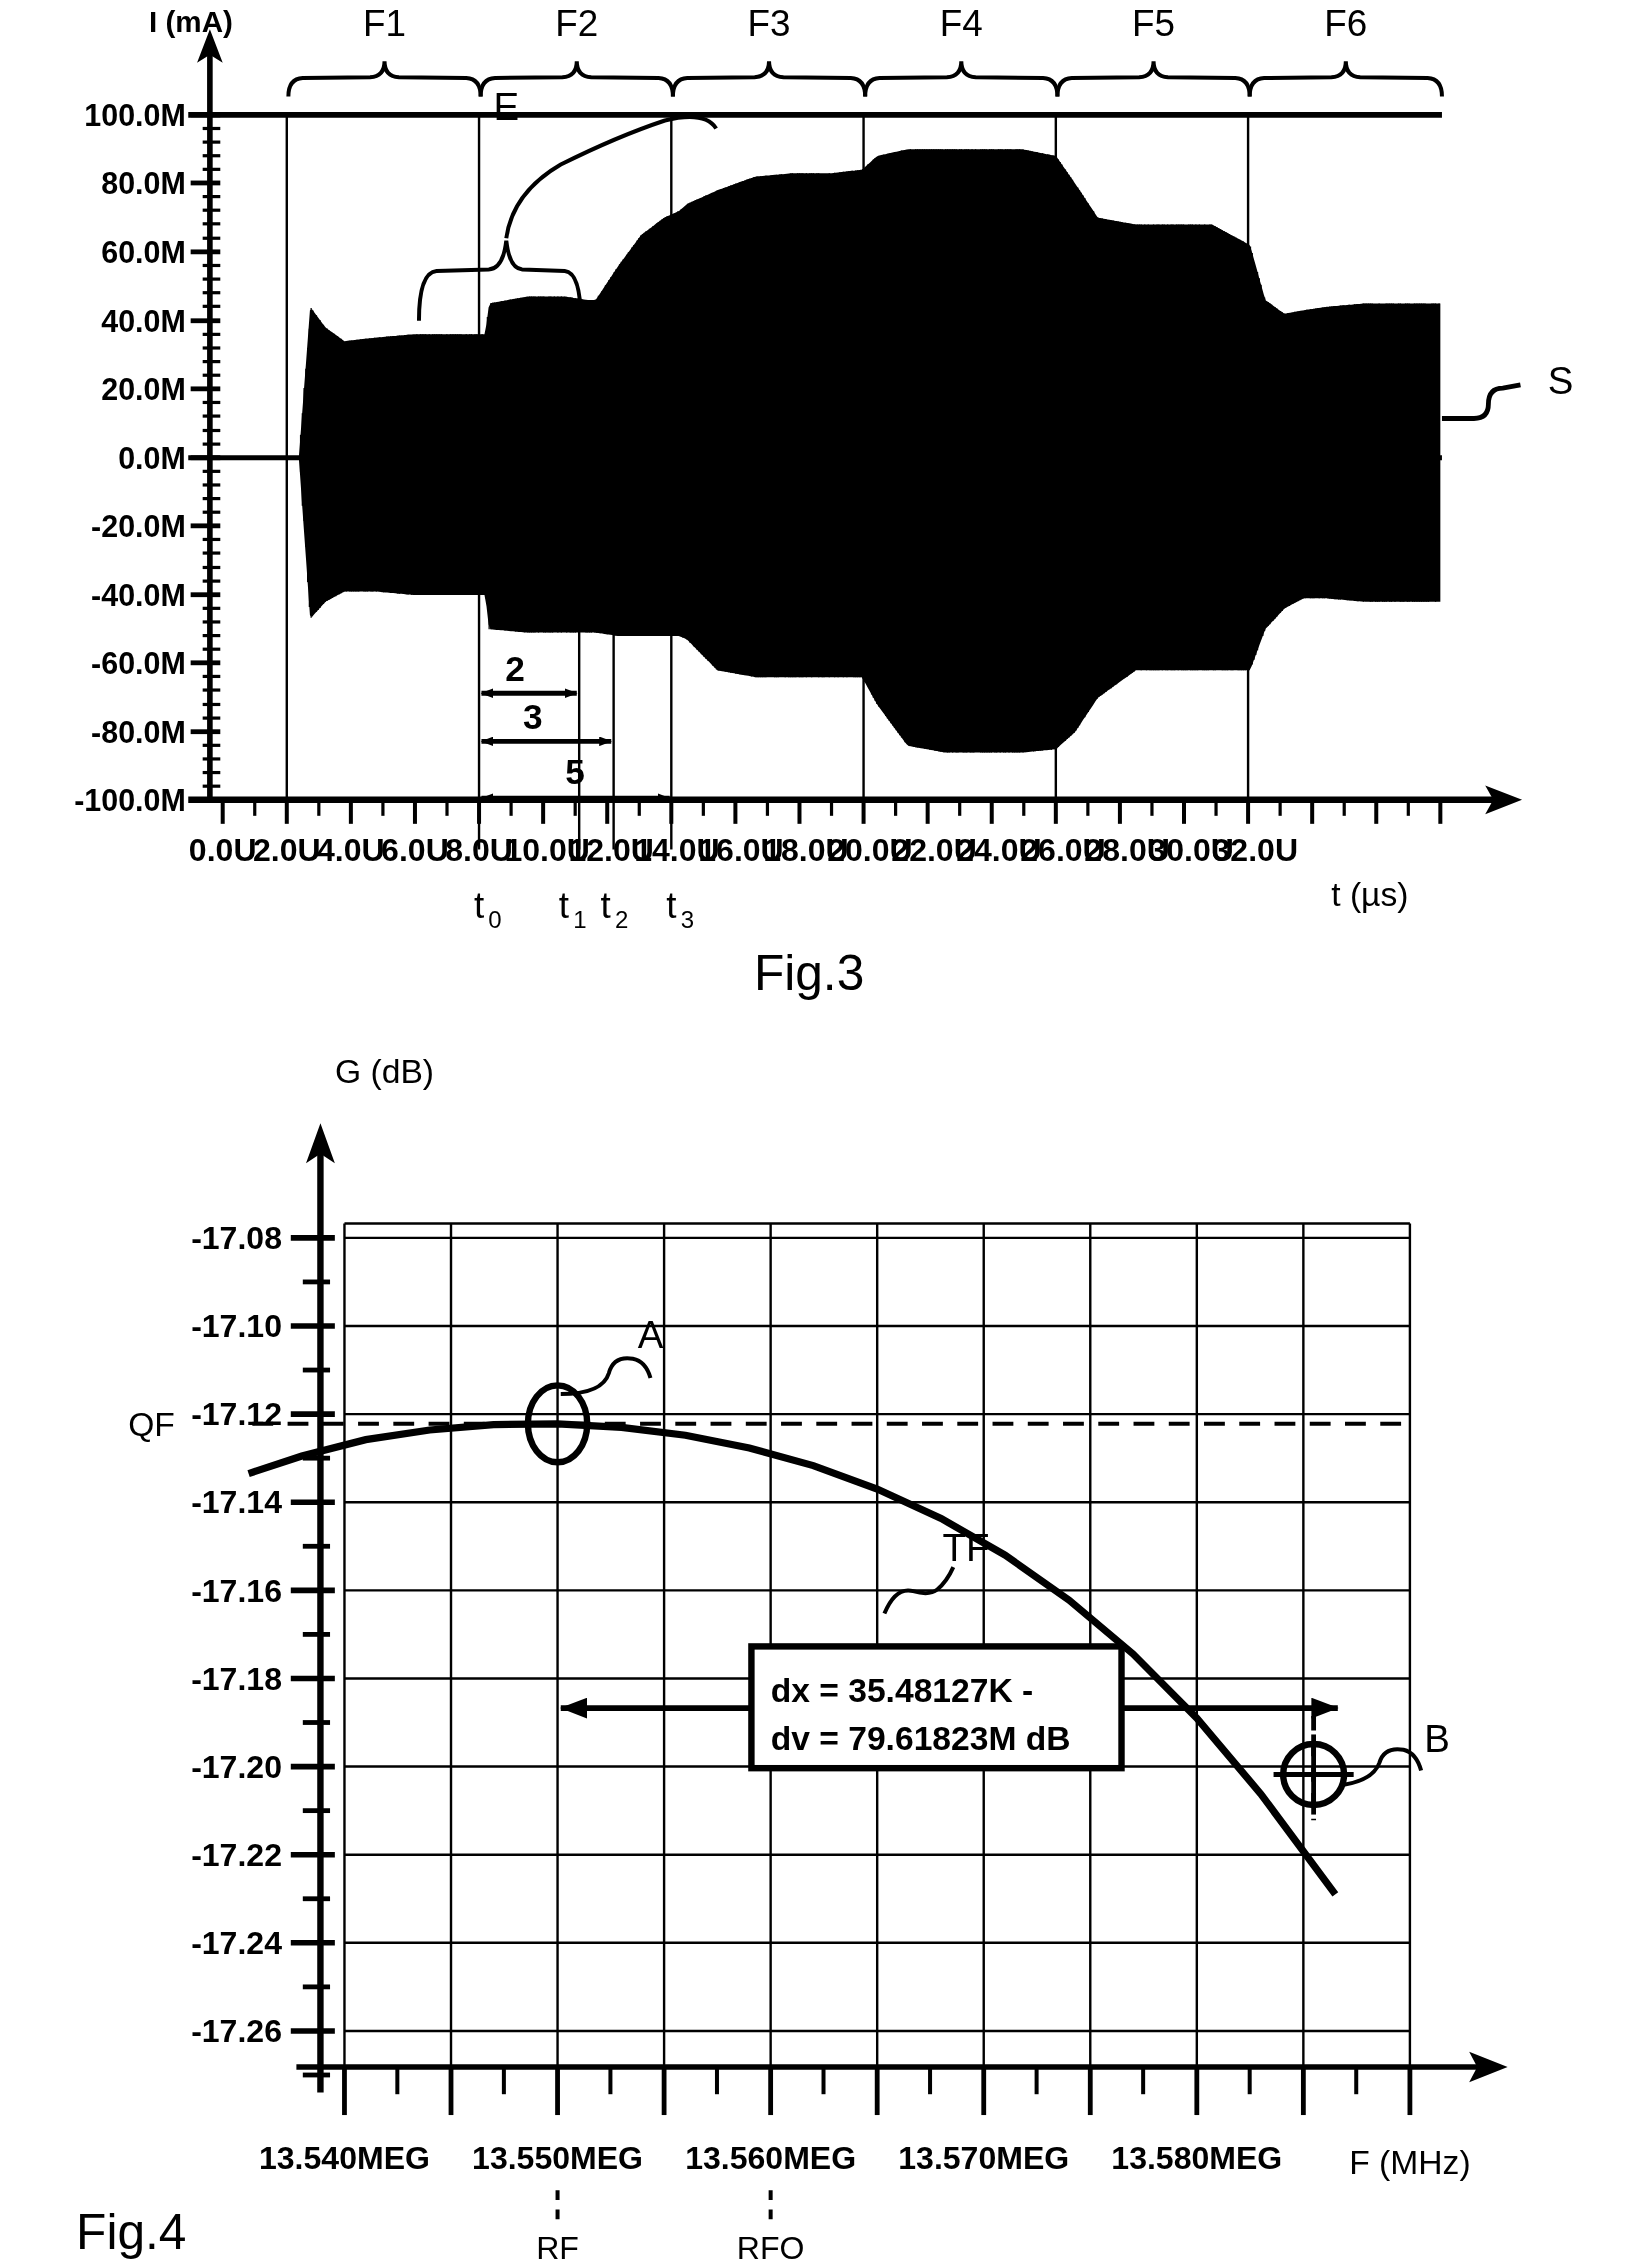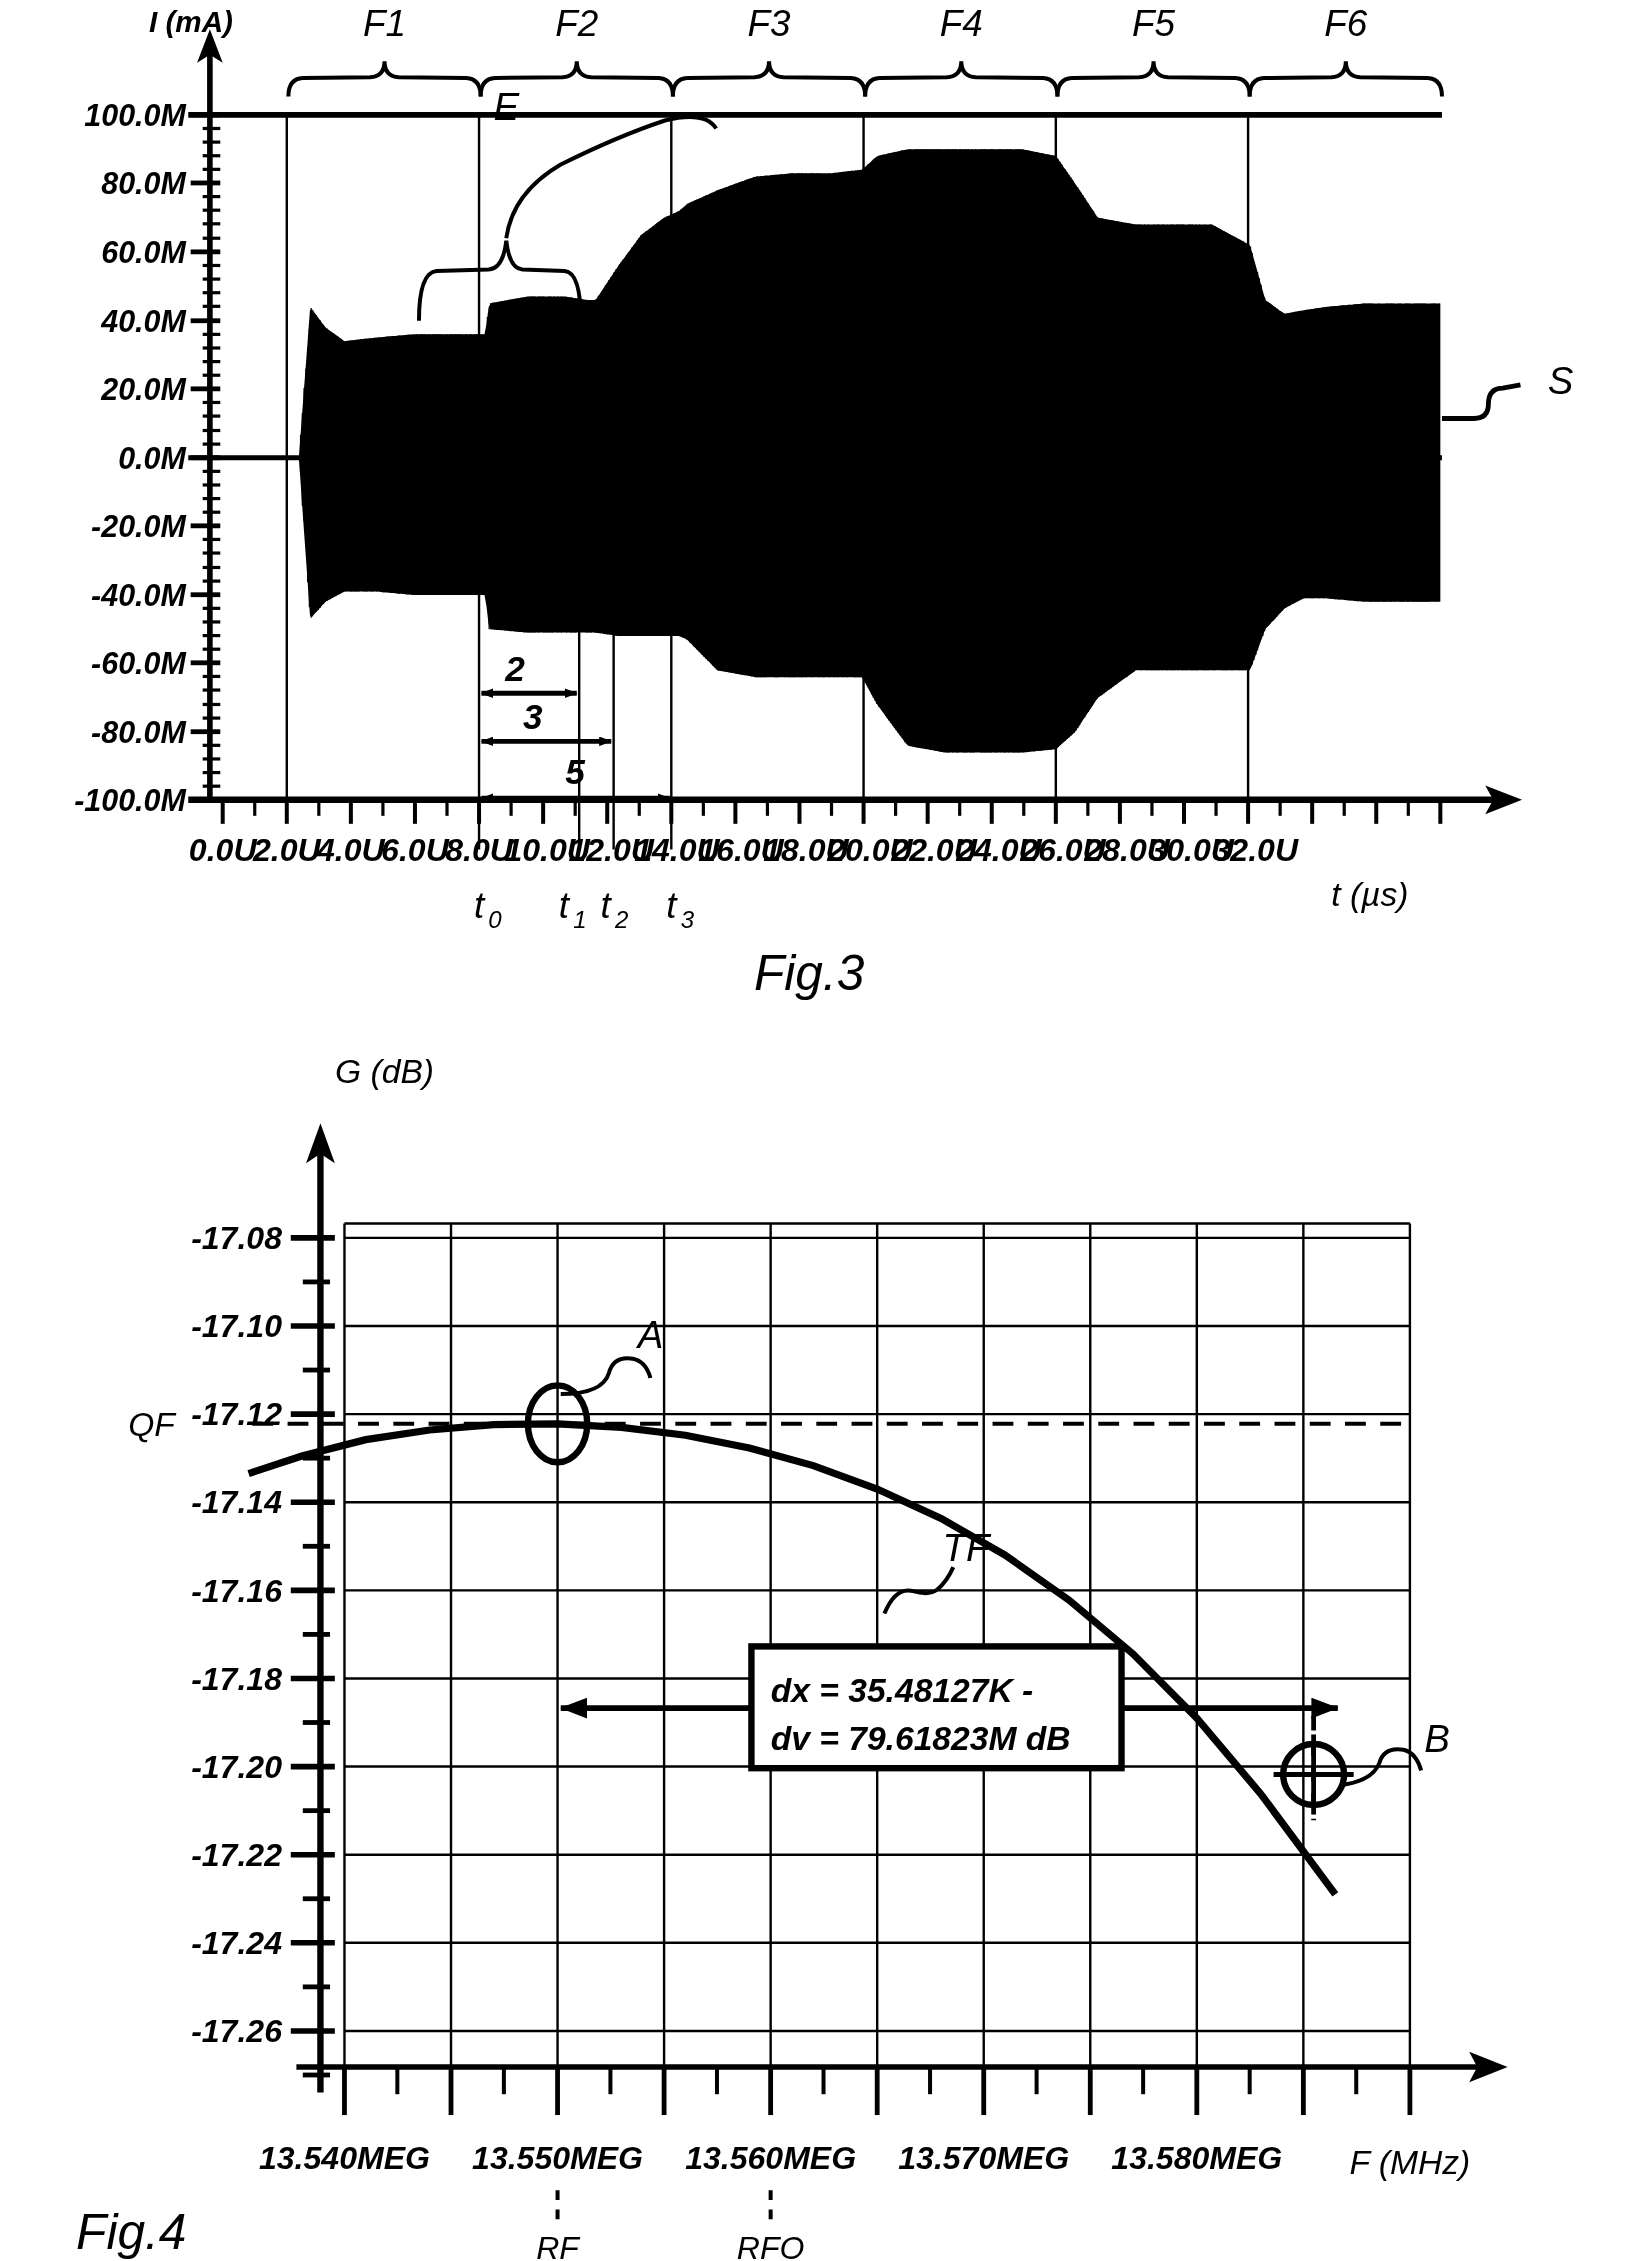--- a/index.html
+++ b/index.html
@@ -14,21 +14,20 @@
     position: relative;
     font-family: "Liberation Sans", sans-serif;
     color: #000000;
     overflow: hidden;
   }
   .page {
     position: absolute;
     left: 0; top: 0;
     width: 1627px;
     height: 1618px;
-    font-style: italic;
   }
   svg.fig {
     position: absolute;
     left: 0;
     top: 0;
     display: block;
   }
   .txt { font-family: "Liberation Sans", sans-serif; fill: #000; }
   .axis-label { font-size: 37px; font-weight: 700; }
   .tick-label { font-size: 38px; font-weight: 700; }

